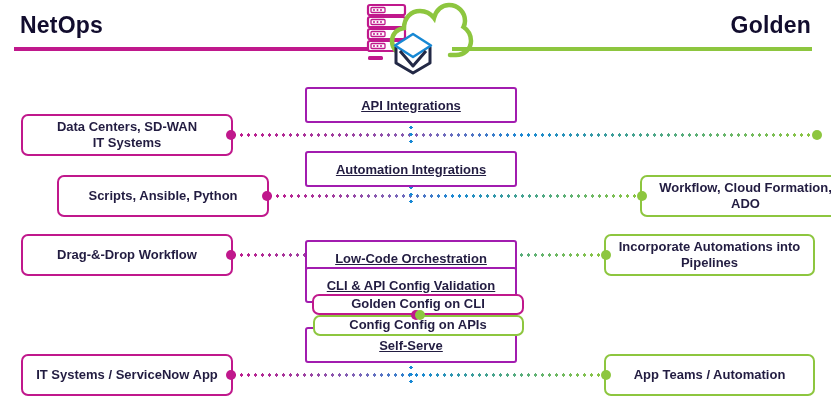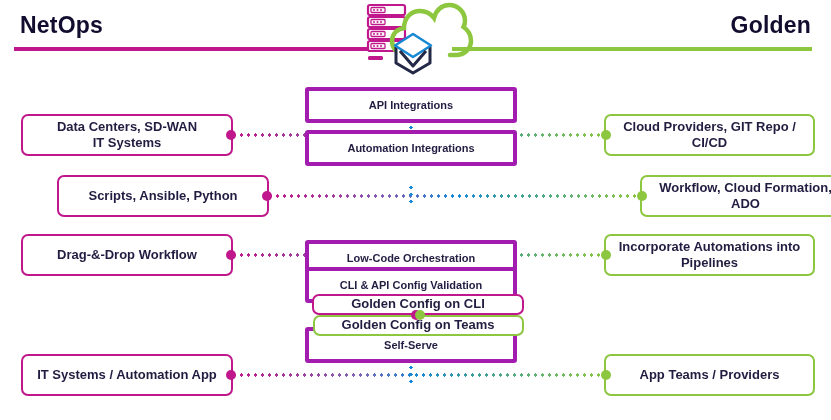--- a/index.html
+++ b/index.html
@@ -35,25 +35,25 @@
     -webkit-mask-size:7px 4px; -webkit-mask-repeat:repeat-x;
     mask-image:radial-gradient(circle 1.7px at 50% 50%, #000 97%, transparent 100%);
     mask-size:7px 4px; mask-repeat:repeat-x;
   }
   .enddot { position:absolute; top:50%; width:10px; height:10px; border-radius:50%; transform:translateY(-50%); z-index:3; }
   .dot-l { left:-7px;  background:#c0188c; }
   .dot-r { right:-7px; background:#8dc63f; }
   
   .cbox {
     position:absolute; left:305px; width:212px; height:36px; box-sizing:border-box;
-    border:4px solid #a21caf; border-radius:3px; background:#ffffff;
+    border:2px solid #a21caf; border-radius:3px; background:#ffffff;
     display:flex; align-items:center; justify-content:center;
-    font-size:11px; font-weight:bold; color:#221c41; z-index:2;
+    font-size:13px; font-weight:bold; color:#221c41; z-index:2;text-decoration:underline;
   }
-  .cbox-1 { top:87px; } .cbox-2 { top:130px; } .cbox-3 { top:207px;margin-top:33px; } .cbox-4 { top:267px; } .cbox-5 { top:327px; }
+  .cbox-1 { top:87px; } .cbox-2 { top:151px; } .cbox-3 { top:207px;margin-top:33px; } .cbox-4 { top:267px; } .cbox-5 { top:327px; }
   
   .stub {
     position:absolute; left:409px; width:4px; background:#1788d4; z-index:1;
     -webkit-mask-image:radial-gradient(circle 1.7px at 50% 50%, #000 97%, transparent 100%);
     -webkit-mask-size:4px 7px; -webkit-mask-repeat:repeat-y;
     mask-image:radial-gradient(circle 1.7px at 50% 50%, #000 97%, transparent 100%);
     mask-size:4px 7px; mask-repeat:repeat-y;
   }
   .stub-1 { top:124px; height:22px; } .stub-2 { top:184px; height:22px; }
   .stub-3 { top:244px; height:22px; } .stub-4 { top:304px; height:22px; }
@@ -124,22 +124,20 @@
   <div class="cbox cbox-5">Self-Serve</div>
 
   <div class="row row-1">
     <div class="box lbox">Data Centers, SD-WAN
 IT Systems</div>
     <div class="conn">
       <div class="dotline"></div>
       <span class="enddot dot-l"></span>
       <span class="enddot dot-r"></span>
     </div>
-    <div class="box rbox">Cloud Providers, GIT Repo /
-CI/CD</div>
   </div>
 
   <div class="row row-2">
     <div class="box lbox">Scripts, Ansible, Python</div>
     <div class="conn">
       <div class="dotline"></div>
       <span class="enddot dot-l"></span>
       <span class="enddot dot-r"></span>
     </div>
     <div class="box rbox">Workflow, Cloud Formation,
@@ -157,26 +155,26 @@
 Pipelines</div>
   </div>
 
   <div class="row row-4">
     <div class="box lbox">Golden Config on CLI</div>
     <div class="conn">
       <div class="dotline"></div>
       <span class="enddot dot-l"></span>
       <span class="enddot dot-r"></span>
     </div>
-    <div class="box rbox">Golden Config on Teams</div>
+    <div class="box rbox">Config Config on APIs</div>
   </div>
 
   <div class="row row-5">
-    <div class="box lbox">IT Systems / Automation App</div>
+    <div class="box lbox">IT Systems / ServiceNow App</div>
     <div class="conn">
       <div class="dotline"></div>
       <span class="enddot dot-l"></span>
       <span class="enddot dot-r"></span>
     </div>
-    <div class="box rbox">App Teams / Providers</div>
+    <div class="box rbox">App Teams / Automation</div>
   </div>
 
 </div>
 
 </body></html>

